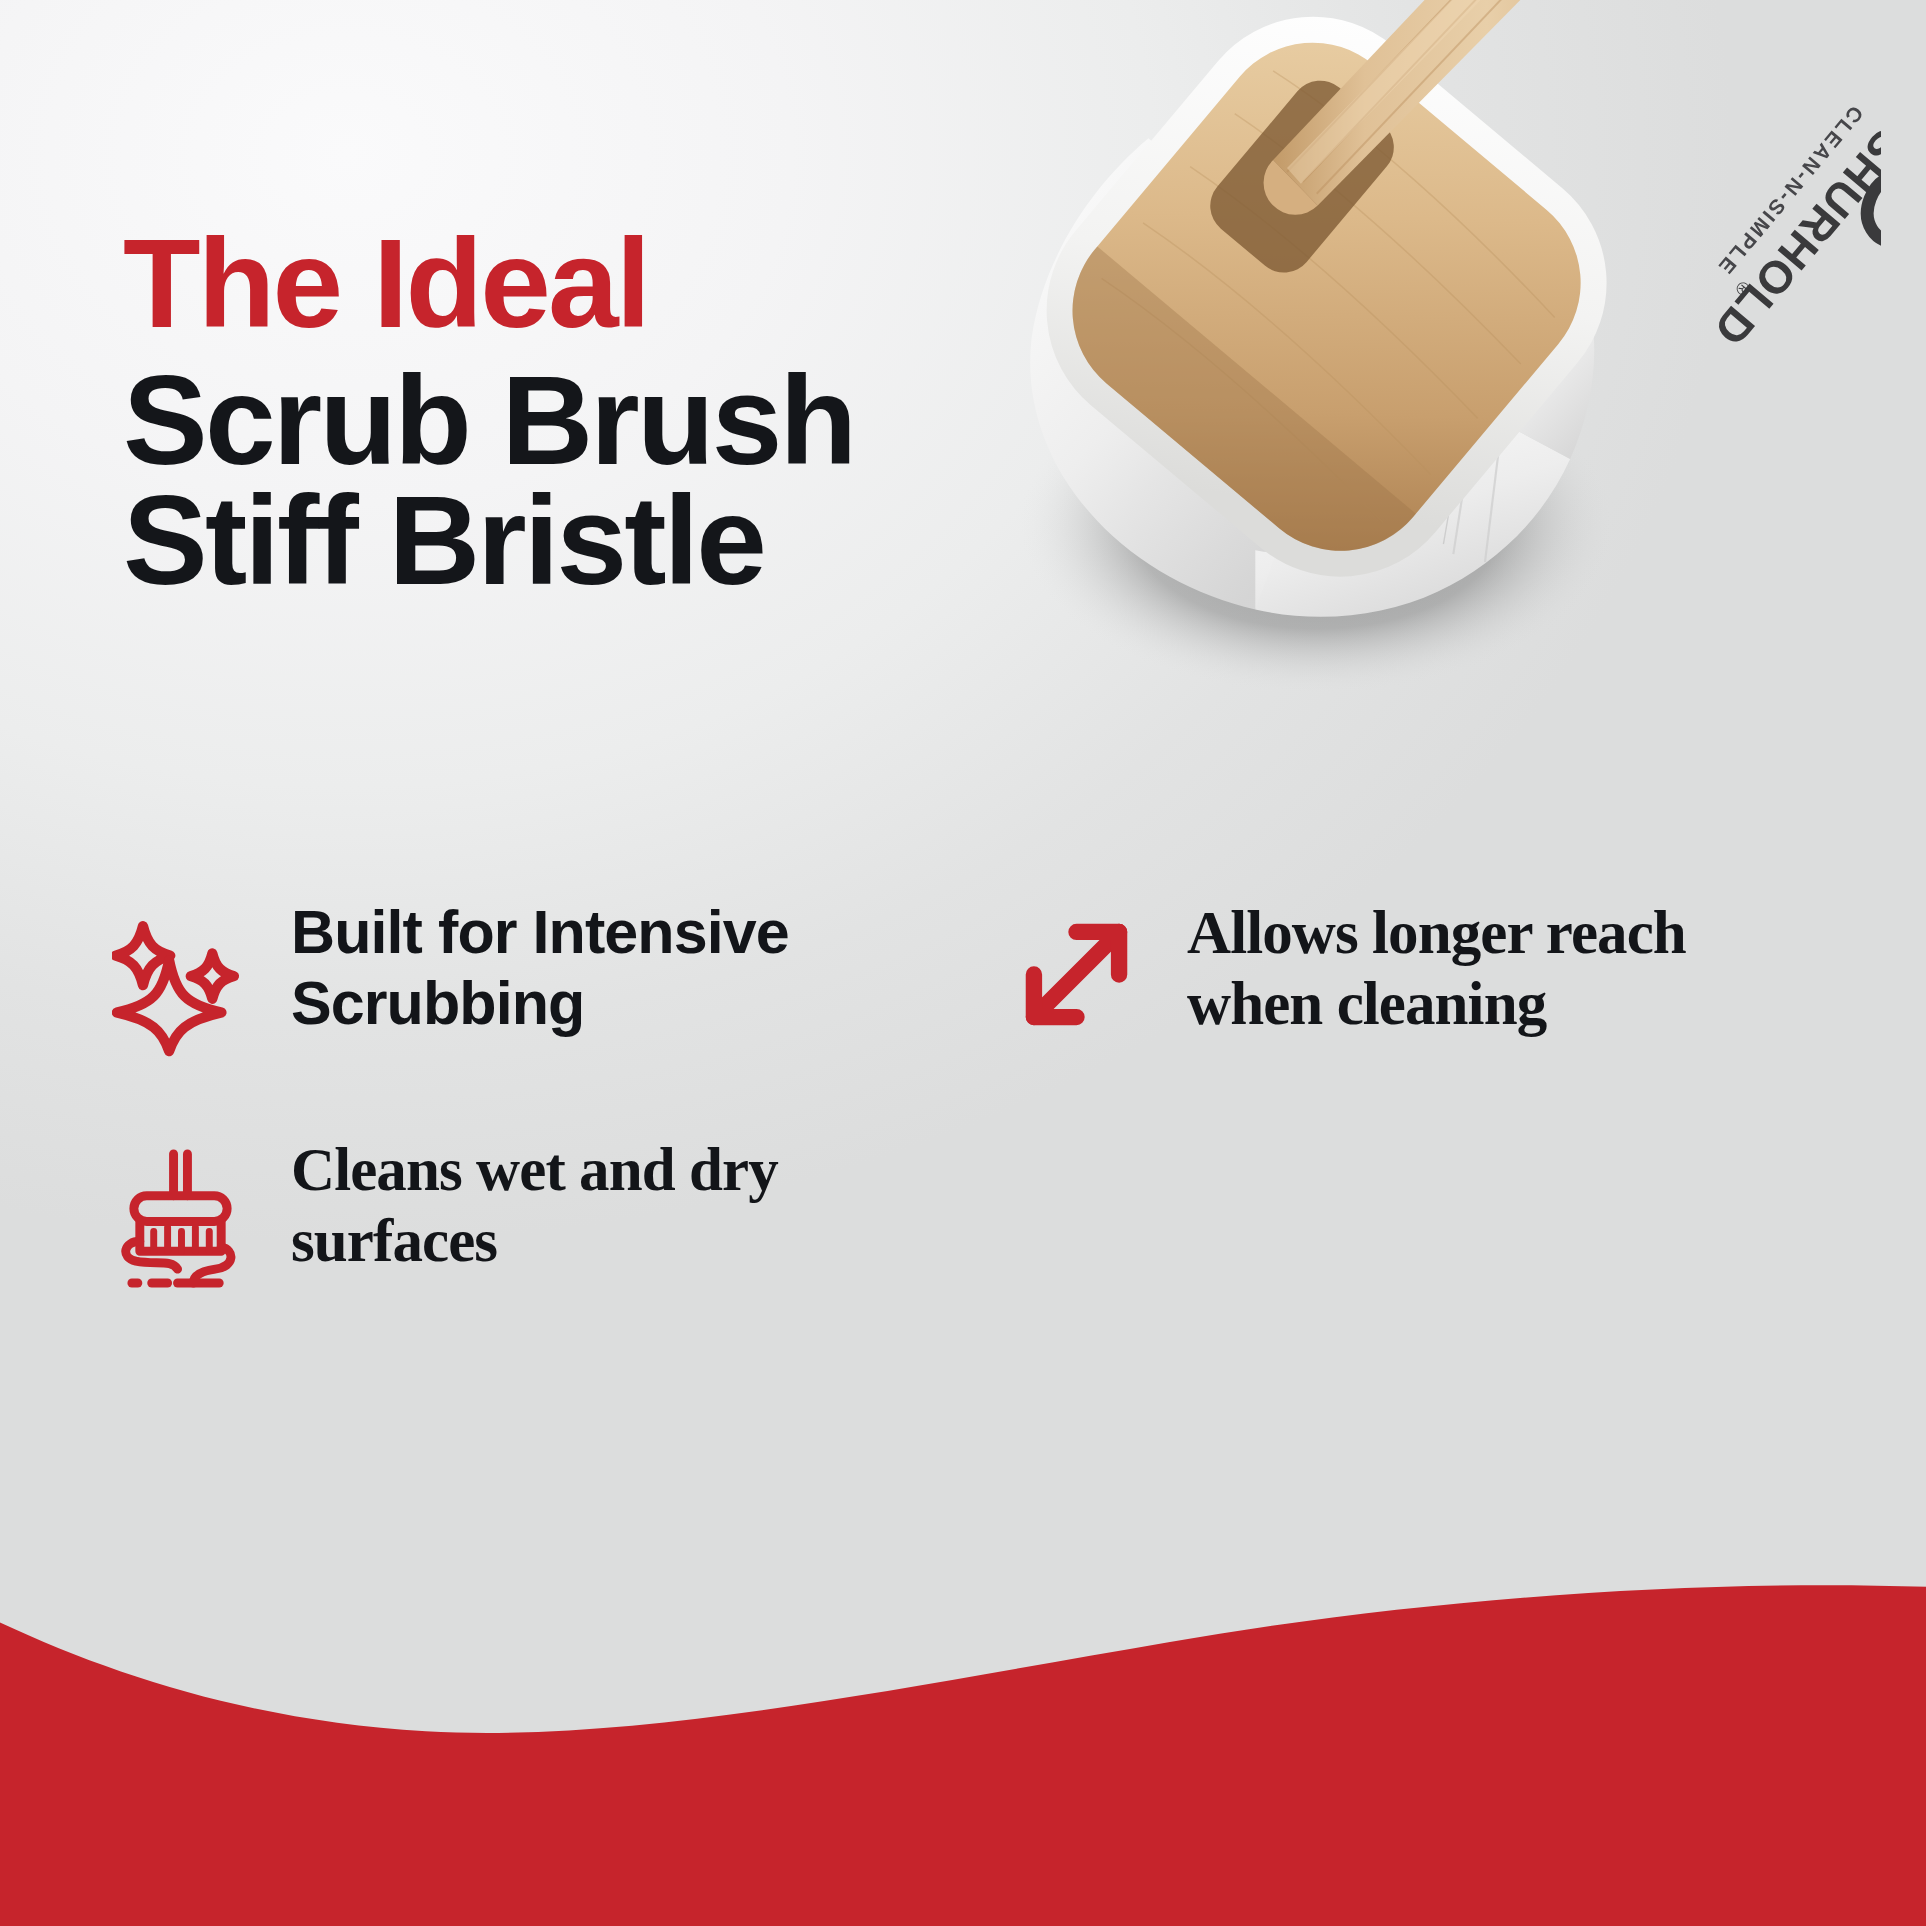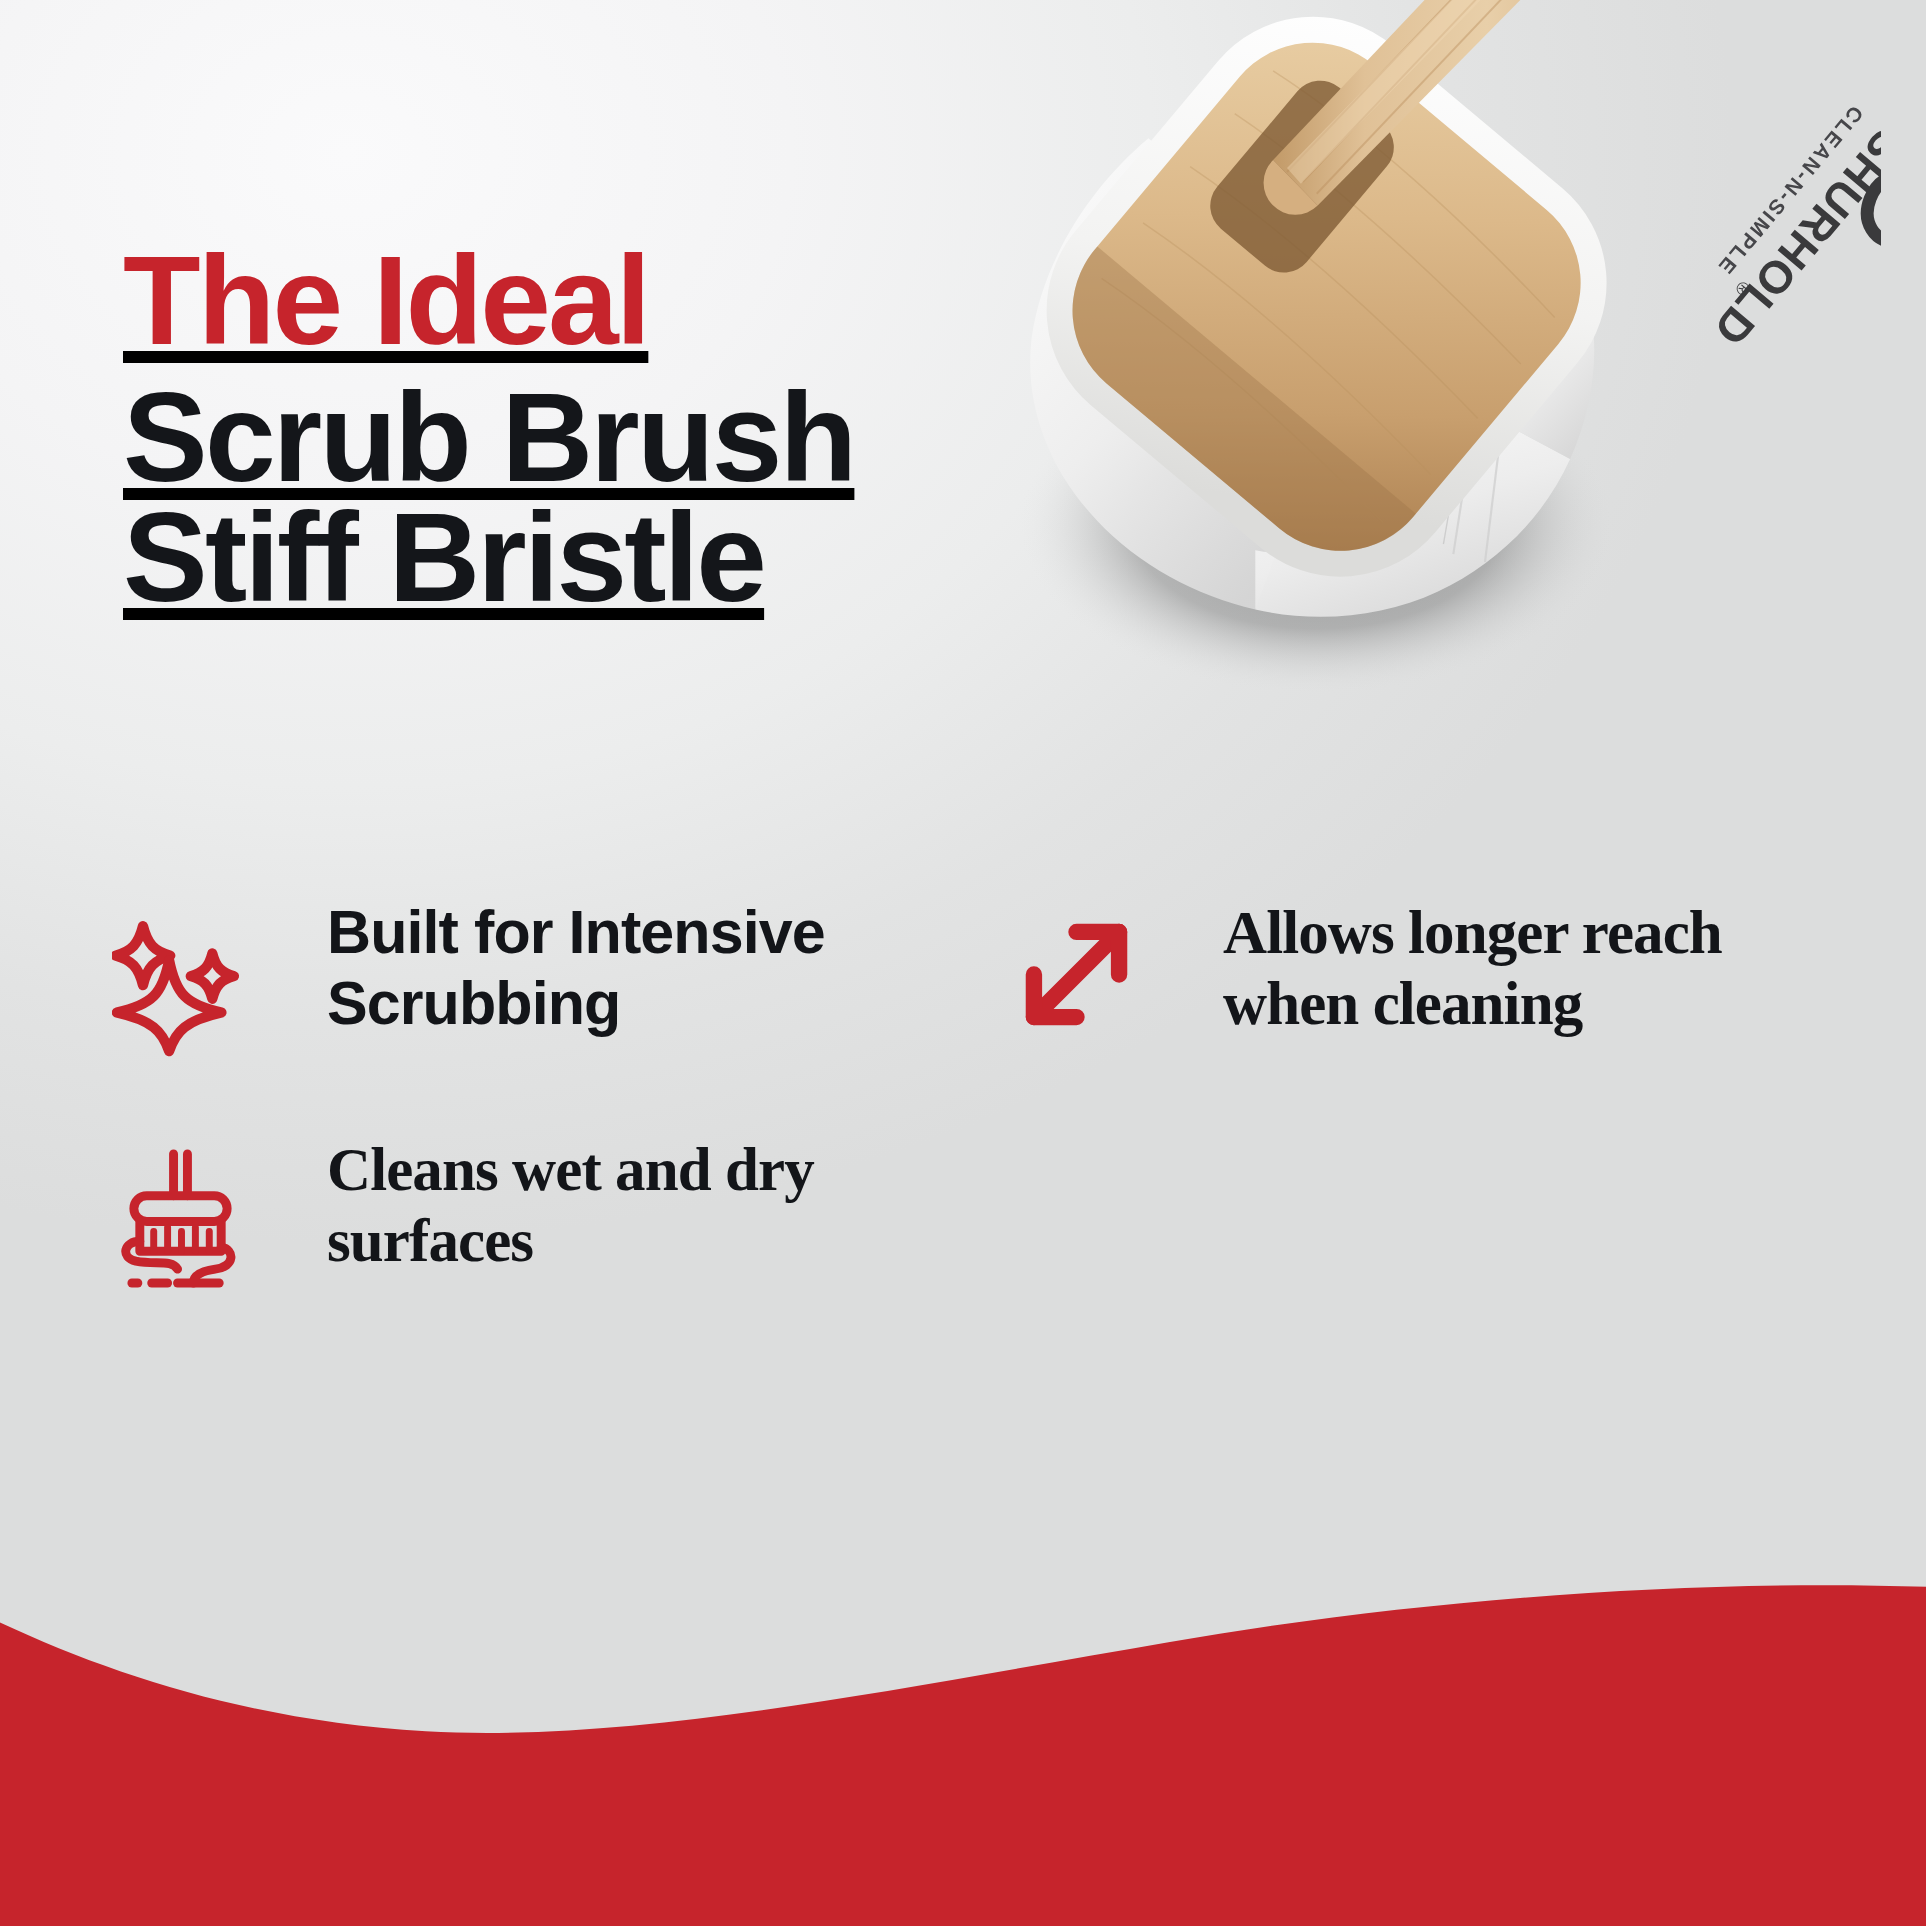--- a/index.html
+++ b/index.html
@@ -23,23 +23,22 @@
   #wave {
     position:absolute;
     left:0; bottom:0;
     width:1927px; height:356px;
     pointer-events:none;
   }
 
   
   #headline {
     position:absolute;
-    left:123px; top:240px;
+    left:123px; top:223px;
     width:1049px;
-    text-decoration:underline;
   }
   .hl-line {
     display:block;
     font-weight:700;
     letter-spacing:-0.022em;
     line-height:0.95;
   }
   .hl-red  { font-size:127px; color:#C6242C; margin-bottom:8px; }
   .hl-dark { font-size:127px; color:#14161a; }
   .hl-dark.second { margin-top:16px; }
@@ -77,21 +76,20 @@
     padding-top:26px;
   }
   .feature .ftext {
     font-size:61px;
     font-weight:700;
     color:#131519;
     line-height:1.17;
     letter-spacing:-0.015em;
     padding-top:6px;
     max-width:554px;
-    margin-left:36px;
   }
   .feature.col2 .ftext { max-width:594px;font-family:Liberation Serif, serif; }
   .feature.col2 .ficon { padding-top:18px; }
 </style>
 </head>
 <body>
 
 <div id="page">
 
   <svg id="product" viewBox="0 0 900 900">

